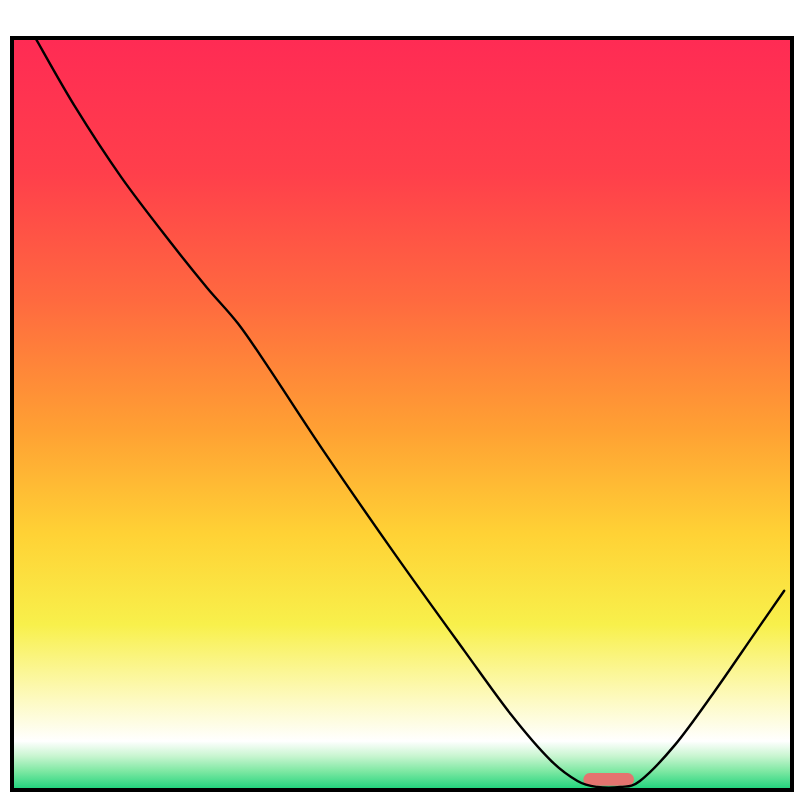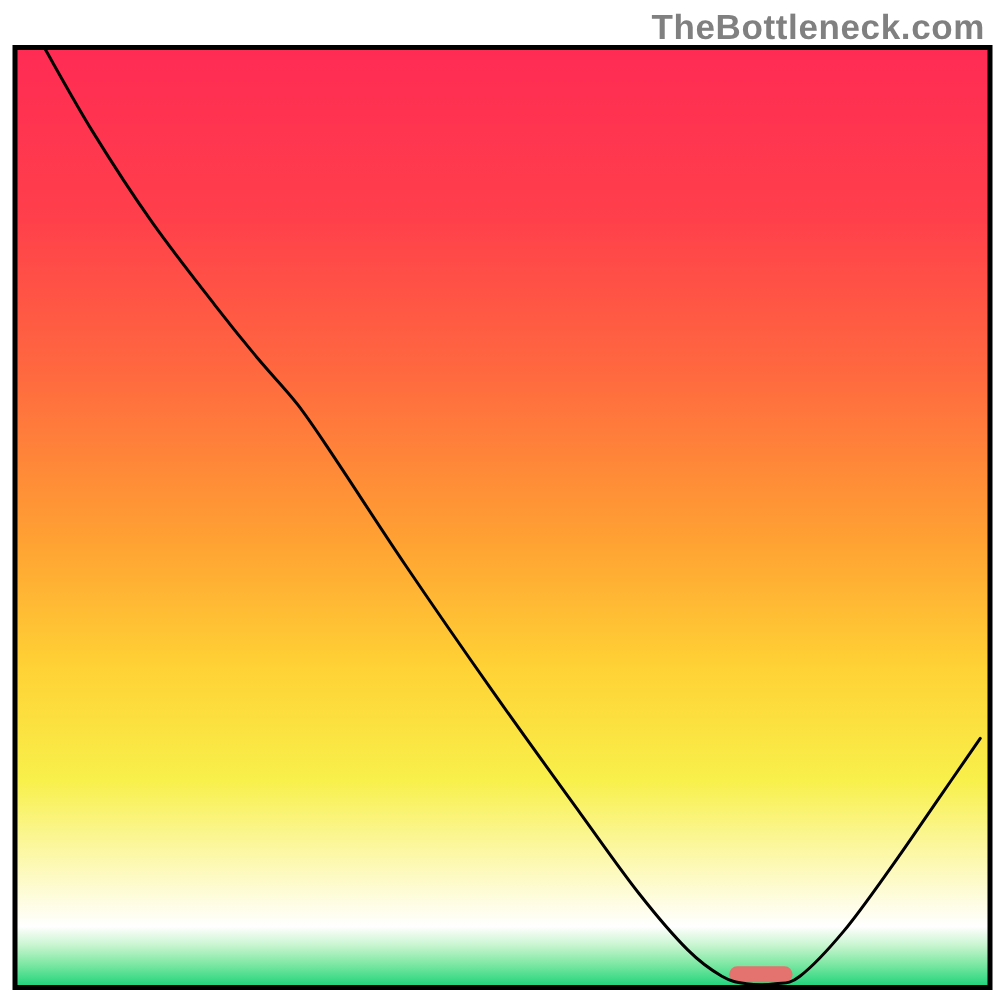--- a/index.html
+++ b/index.html
@@ -28,21 +28,20 @@
   svg {
     position: absolute;
     top: 0;
     left: 0;
   }
 </style>
 </head>
 <body>
 <div class="wrap">
 
-<div class="watermark">TheBottleneck.com</div>
 
 <svg id="chart-svg" width="800" height="800" viewBox="0 0 800 800">
   <defs>
     <linearGradient id="bg-grad" x1="0" y1="0" x2="0" y2="1">
           <stop offset="0.00%" stop-color="#ff2b54"></stop>
           <stop offset="18.00%" stop-color="#ff3f4b"></stop>
           <stop offset="35.00%" stop-color="#ff6a3f"></stop>
           <stop offset="52.00%" stop-color="#ffa033"></stop>
           <stop offset="66.00%" stop-color="#ffd235"></stop>
           <stop offset="78.00%" stop-color="#f8f04b"></stop>

